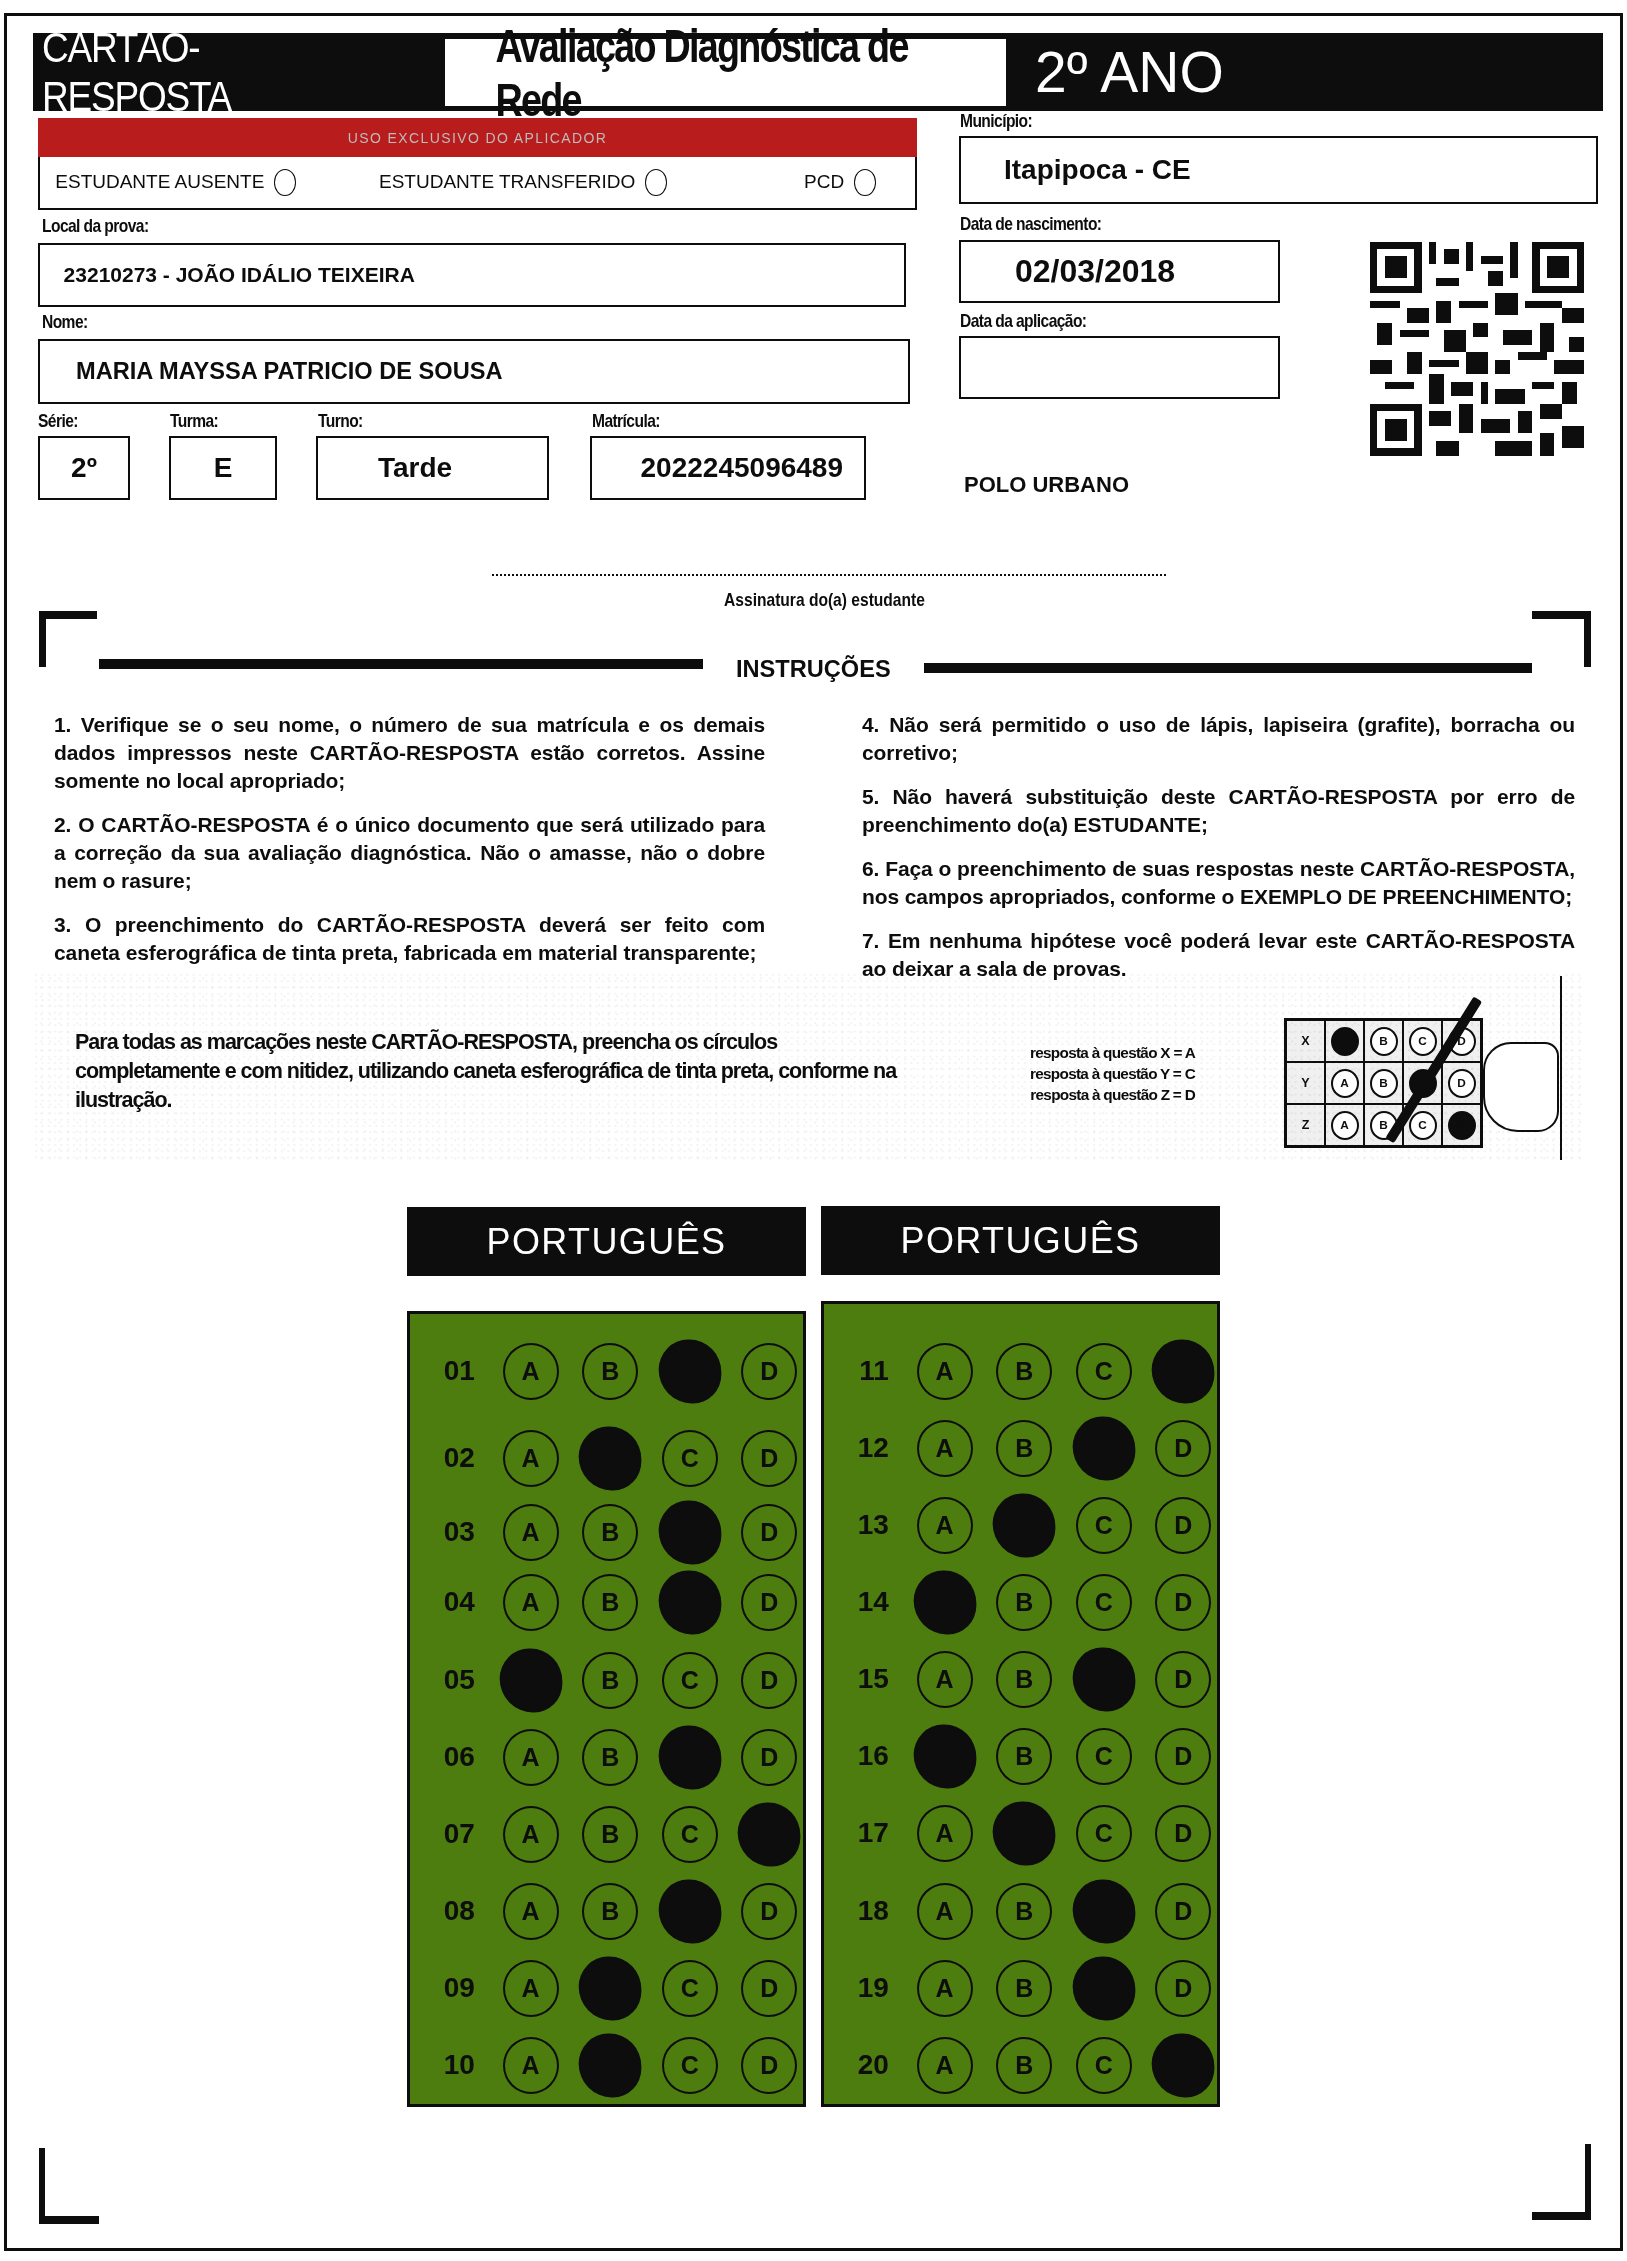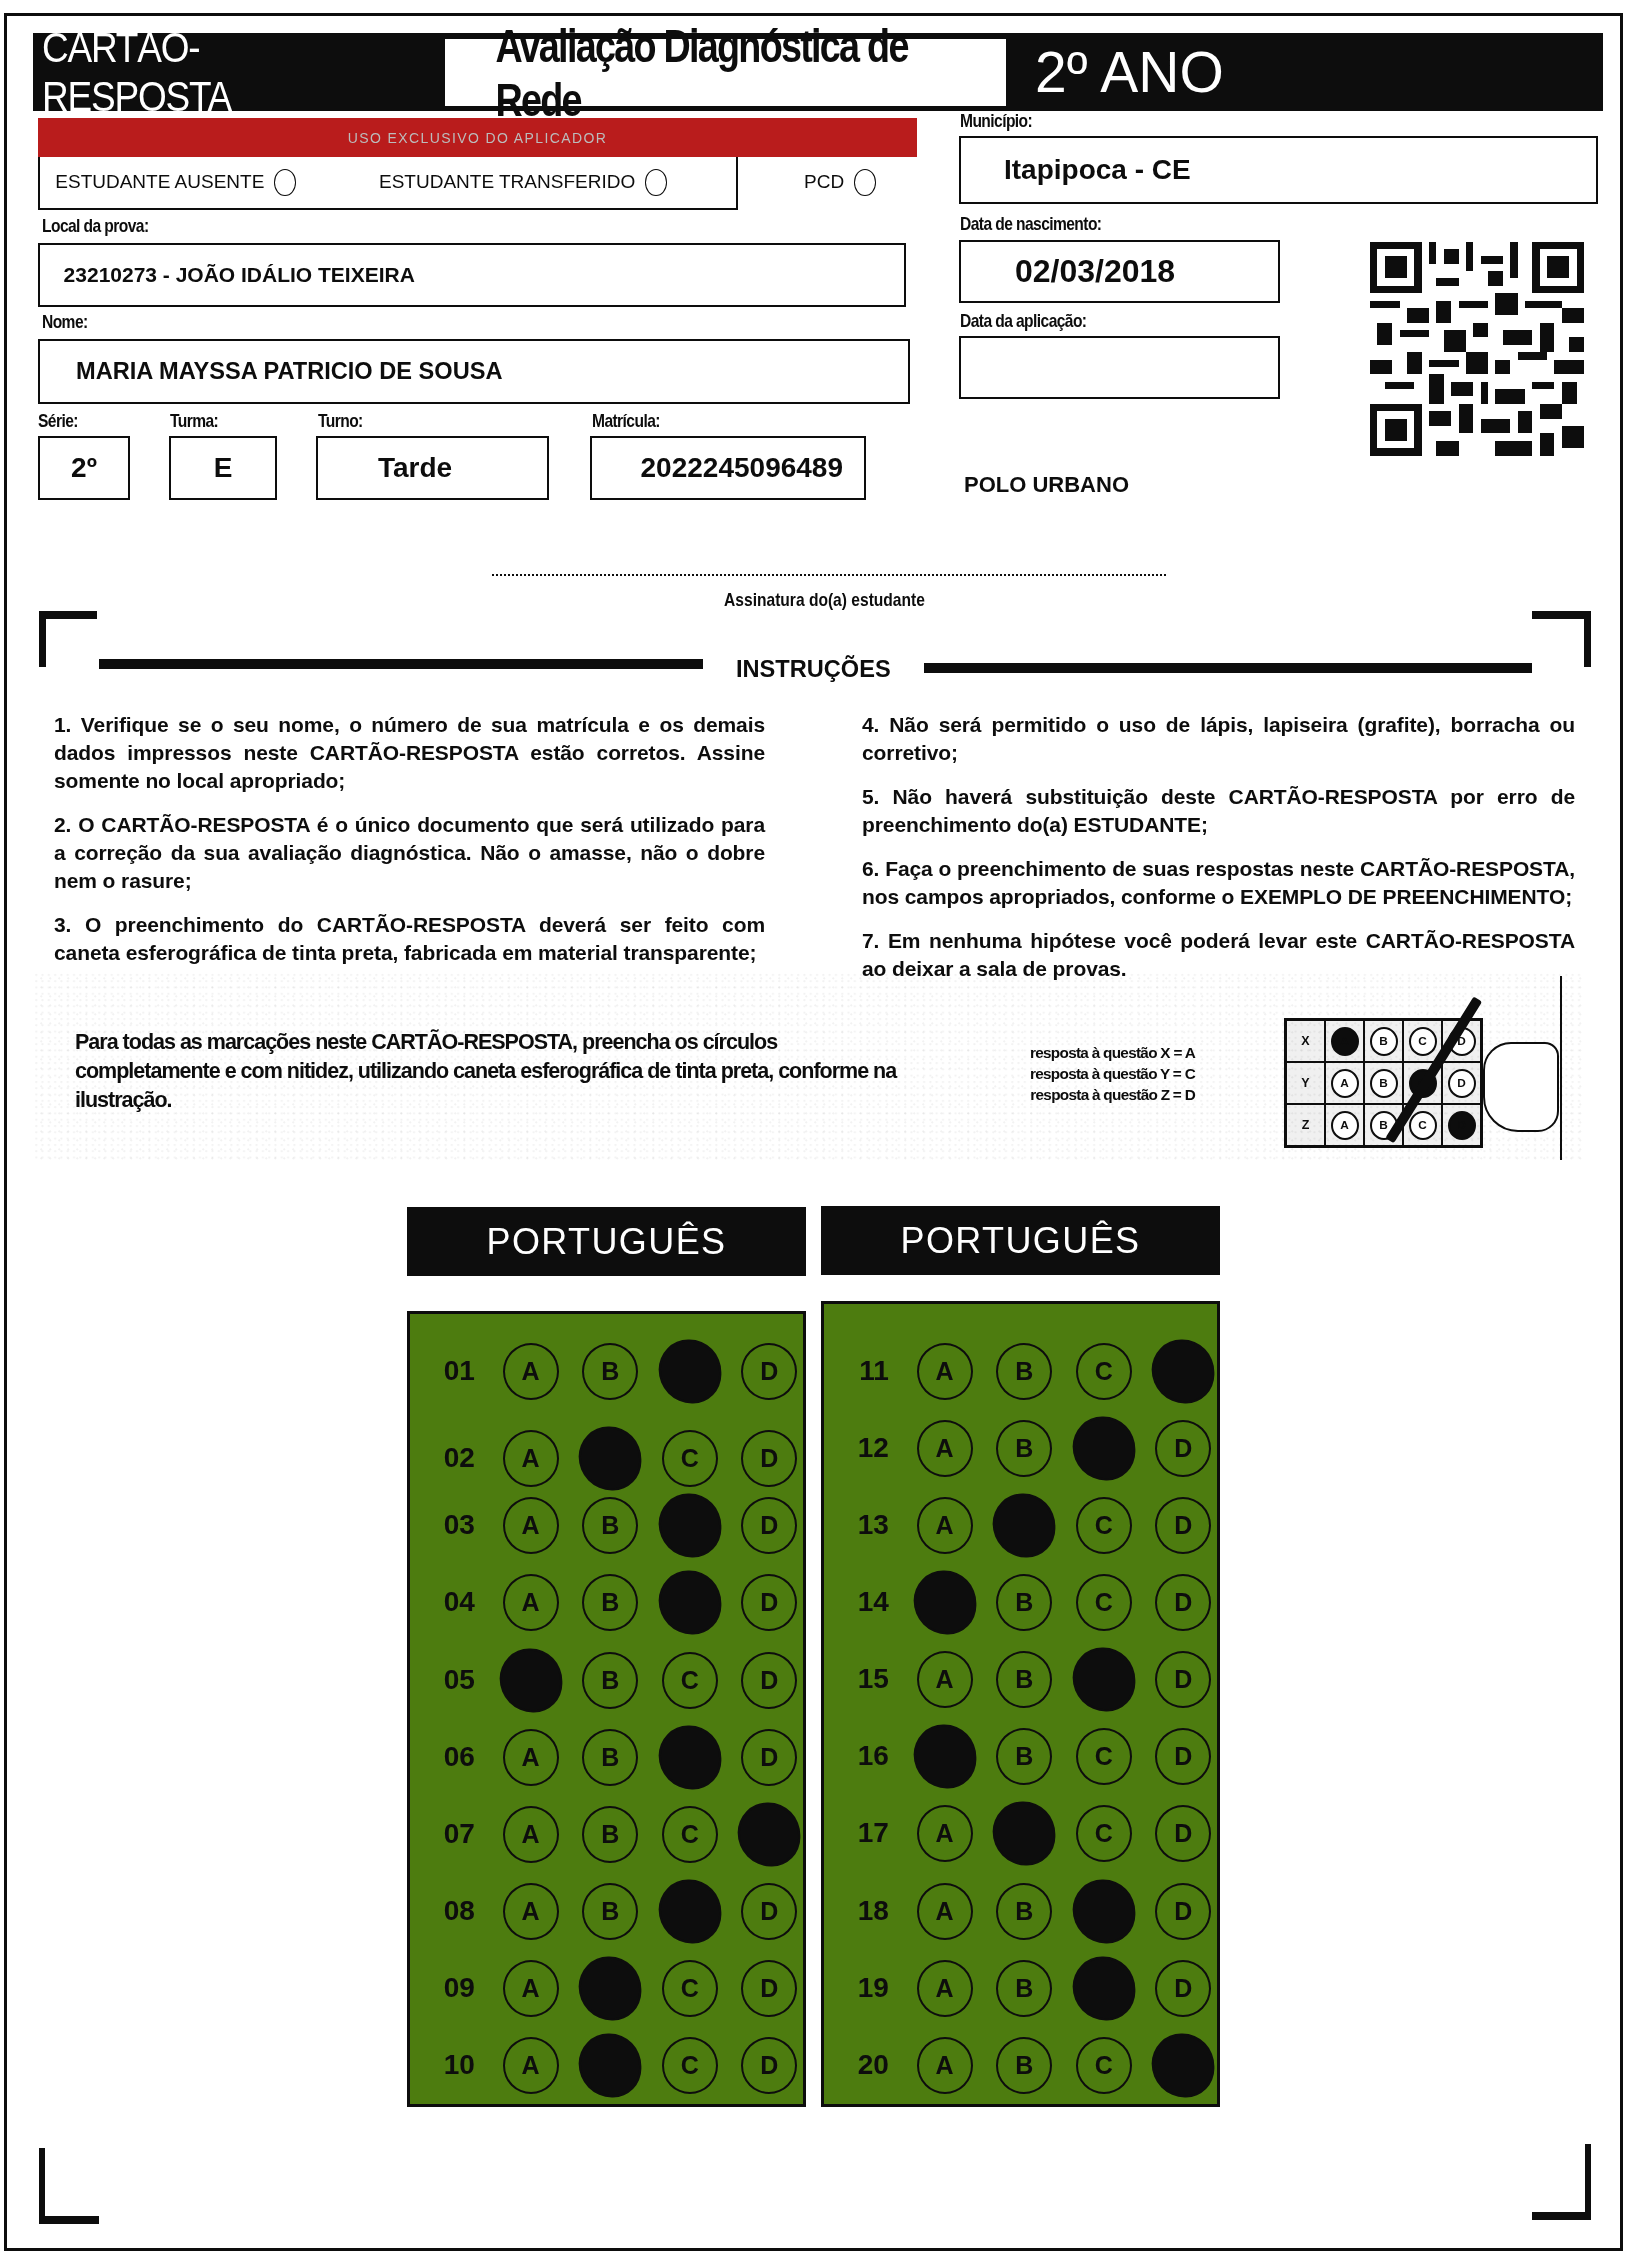--- a/index.html
+++ b/index.html
@@ -10,21 +10,21 @@
 
   
   .header-bar { left: 33px; top: 33px; width: 1570px; height: 78px; background: #0d0d0d; }
   .header-left { left: 42px; top: 33px; width: 389px; height: 78px; color: #fff; font-size: 43px; display:flex; align-items:center; justify-content:center; letter-spacing:-1.4px; transform: scaleX(0.86); transform-origin: left center; }
   .header-mid { left: 445px; top: 39px; width: 561px; height: 67px; background: #fff; display:flex; align-items:center; justify-content:center; font-size: 46px; font-weight: bold; letter-spacing:-2.1px; }
   .header-mid span { display:inline-block; transform: scaleX(0.82); }
   .header-right { left: 1035px; top: 33px; height: 78px; color: #fff; font-size: 57px; display:flex; align-items:center; }
 
   
   .app-head { left: 38px; top: 118px; width: 879px; height: 39px; background: #b91c1c; color: #bcbcbc; font-size: 14px; display:flex; align-items:center; justify-content:center; letter-spacing: 1.4px; }
-  .app-body { left: 38px; top: 157px; width: 700px; height: 53px; border: 2.1px solid #0d0d0d; border-top: none; display:flex; align-items:center; font-size: 19px; }
+  .app-body { left: 38px; top: 157px; width: 879px; height: 53px; border: 2.1px solid #0d0d0d; border-top: none; display:flex; align-items:center; font-size: 19px; }
   .opt { position:absolute; display:flex; align-items:center; gap: 9.7px; }
   .ring { width: 22px; height: 26.4px; border: 1.4px solid #0d0d0d; border-radius: 50%; display:inline-block; }
 
   .lbl { font-size: 19px; font-weight: bold; letter-spacing: -0.7px; }
   .lbl span { display:inline-block; transform: scaleX(0.82); transform-origin:left center; }
   .box { border: 2.8px solid #0d0d0d; background:#fff; display:flex; align-items:center; font-weight: bold; }
 
   .qr { left: 1370px; top: 240px; width: 214px; height: 217px; }
 
   .sig-line { left: 492px; top: 574px; width: 674px; border-top: 2.8px dotted #0d0d0d; }
@@ -284,21 +284,21 @@
       <span class="bubble filled">C</span>
       <span class="bubble">D</span>
     </div>
     <div class="q-row" style="top: 105px;">
       <span class="q-num">02</span>
       <span class="bubble">A</span>
       <span class="bubble filled">B</span>
       <span class="bubble">C</span>
       <span class="bubble">D</span>
     </div>
-    <div class="q-row" style="top: 172px;">
+    <div class="q-row" style="top: 179px;">
       <span class="q-num">03</span>
       <span class="bubble">A</span>
       <span class="bubble">B</span>
       <span class="bubble filled">C</span>
       <span class="bubble">D</span>
     </div>
     <div class="q-row" style="top: 249px;">
       <span class="q-num">04</span>
       <span class="bubble">A</span>
       <span class="bubble">B</span>

